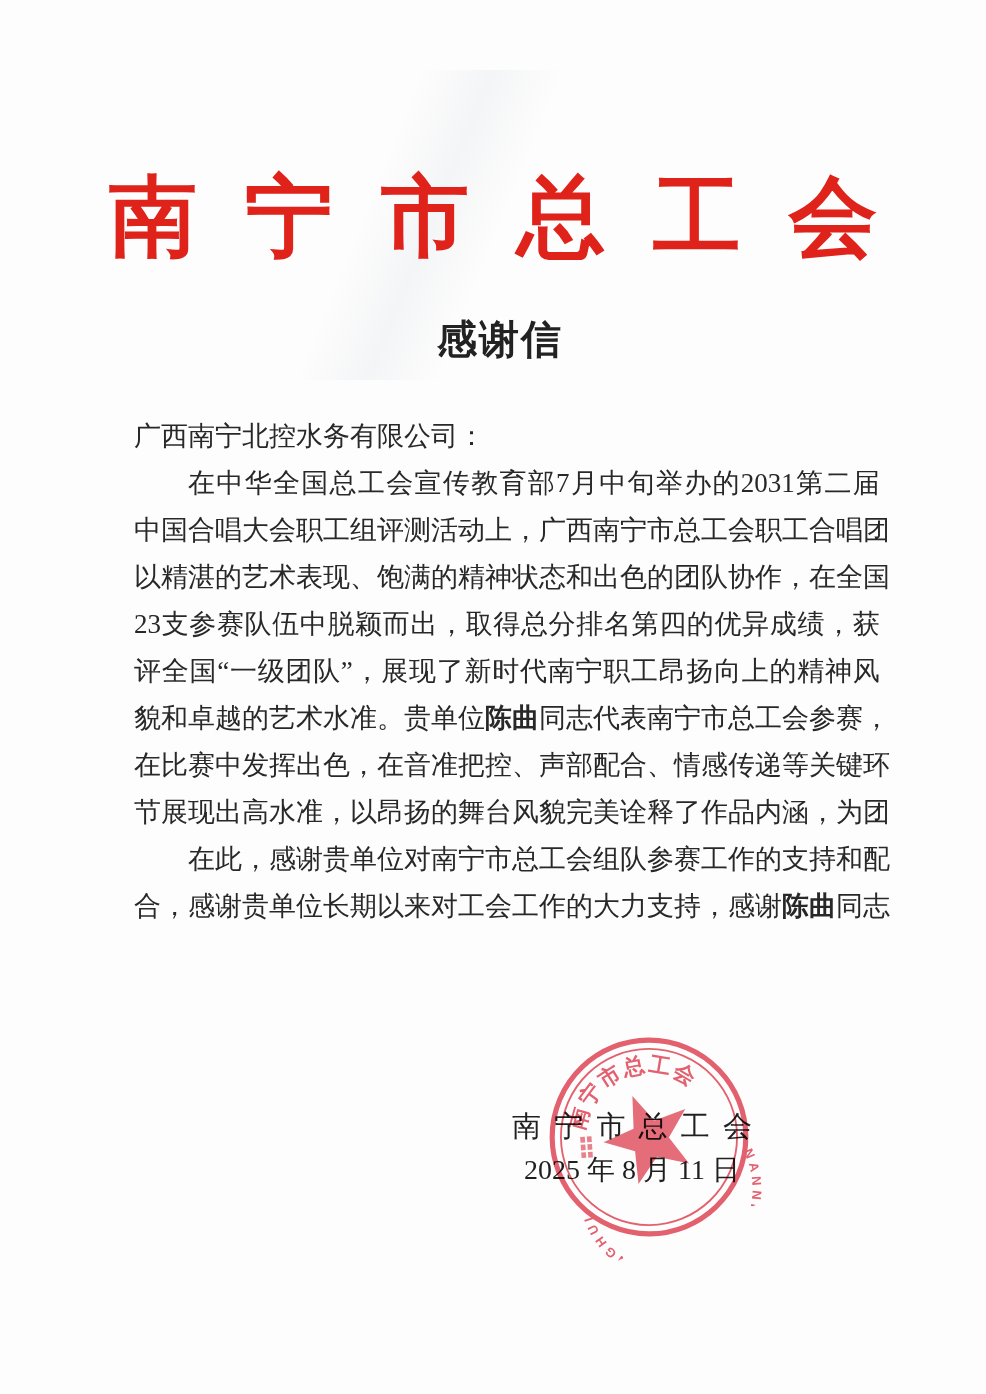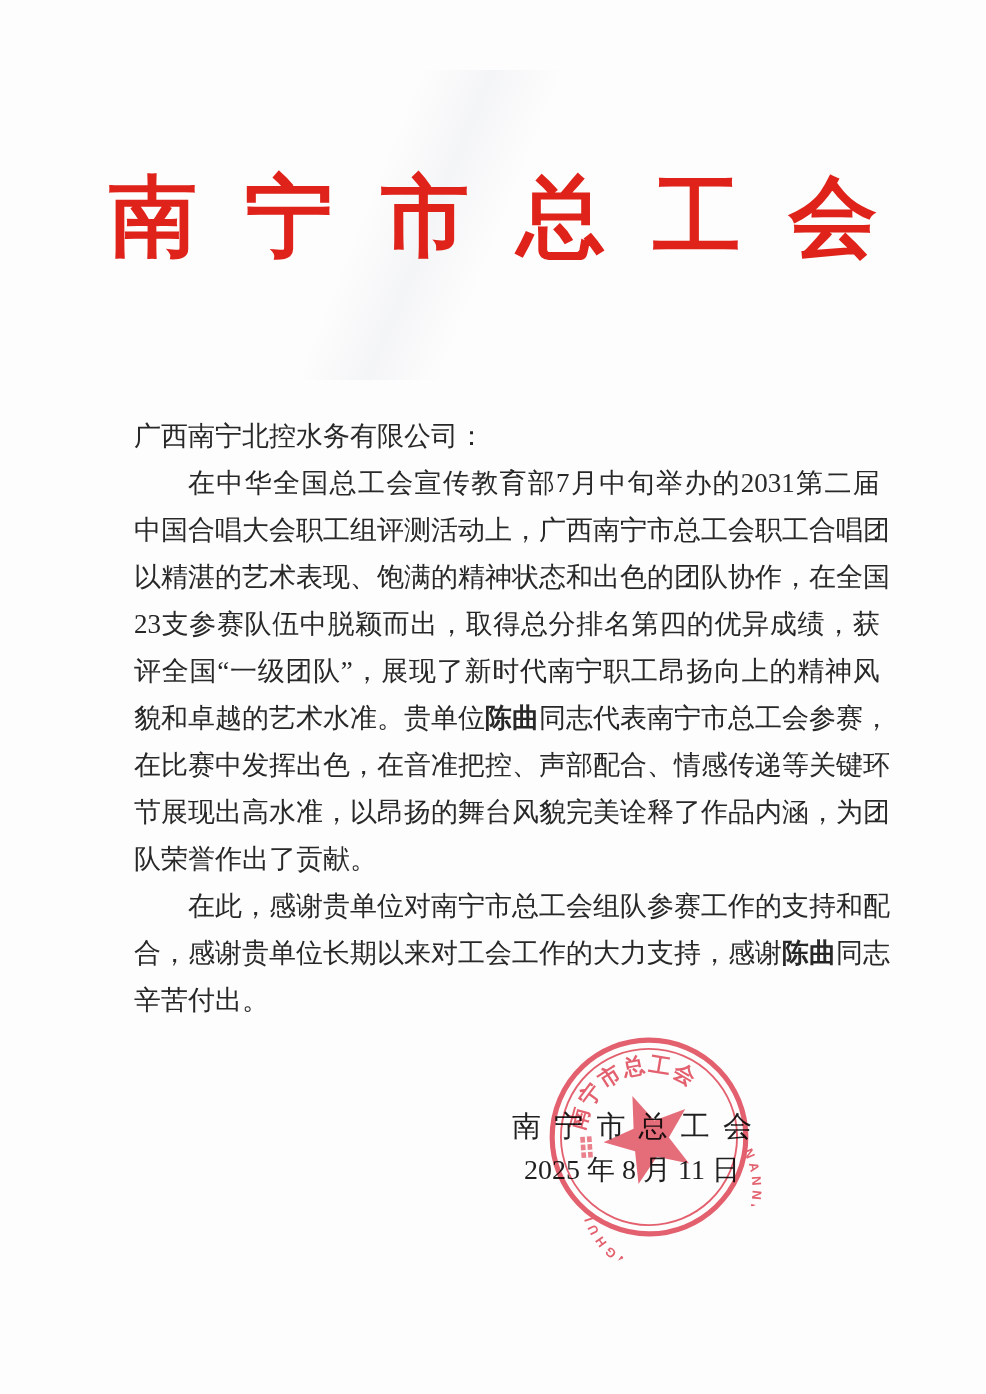--- a/index.html
+++ b/index.html
@@ -74,20 +74,21 @@
 
   <div class="org-title">
       <span>南</span>
       <span>宁</span>
       <span>市</span>
       <span>总</span>
       <span>工</span>
       <span>会</span>
     </div>
 
+  <div class="letter-title">感谢信</div>
 
   <div class="body-block">
     <div class="bline">广西南宁北控水务有限公司：</div>
     <div id="body-lines">
         <div class="bline flexj ind">
           <span class="">在</span>
           <span class="">中</span>
           <span class="">华</span>
           <span class="">全</span>
           <span class="">国</span>
@@ -313,21 +314,20 @@
           <span class="">释</span>
           <span class="">了</span>
           <span class="">作</span>
           <span class="">品</span>
           <span class="">内</span>
           <span class="">涵</span>
           <span class="">，</span>
           <span class="">为</span>
           <span class="">团</span>
         </div>
-        <div class="bline"><span class="">队荣誉作出了贡献。</span></div>
         <div class="bline flexj ind">
           <span class="">在</span>
           <span class="">此</span>
           <span class="">，</span>
           <span class="">感</span>
           <span class="">谢</span>
           <span class="">贵</span>
           <span class="">单</span>
           <span class="">位</span>
           <span class="">对</span>
@@ -372,21 +372,20 @@
           <span class="">支</span>
           <span class="">持</span>
           <span class="">，</span>
           <span class="">感</span>
           <span class="">谢</span>
           <span class="seg-bold">陈</span>
           <span class="seg-bold">曲</span>
           <span class="">同</span>
           <span class="">志</span>
         </div>
-        <div class="bline"><span class="">辛苦付出。</span></div>
       </div>
   </div>
 
   <div class="sig-org">
       <span>南</span>
       <span>宁</span>
       <span>市</span>
       <span>总</span>
       <span>工</span>
       <span>会</span>

